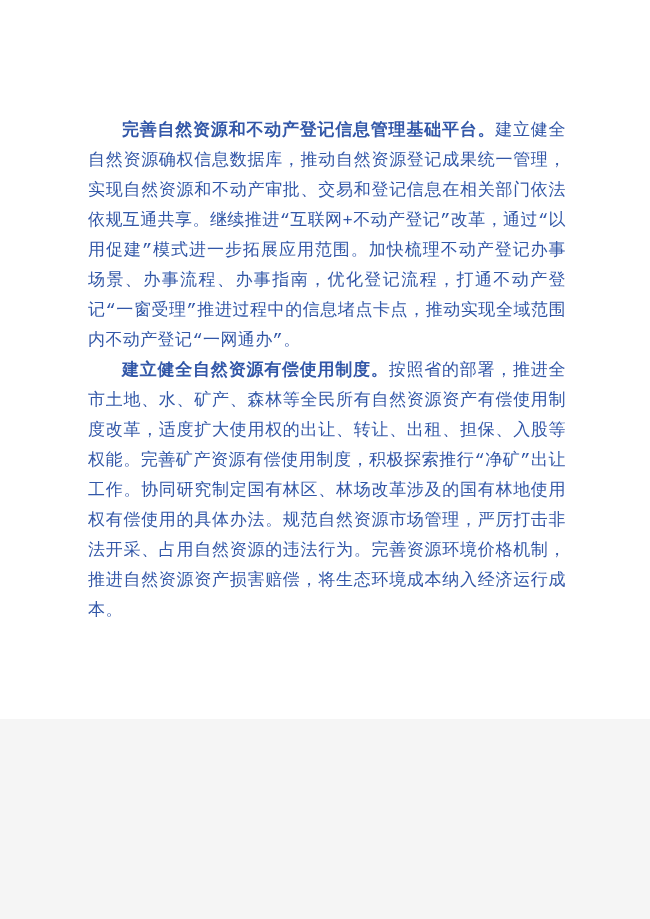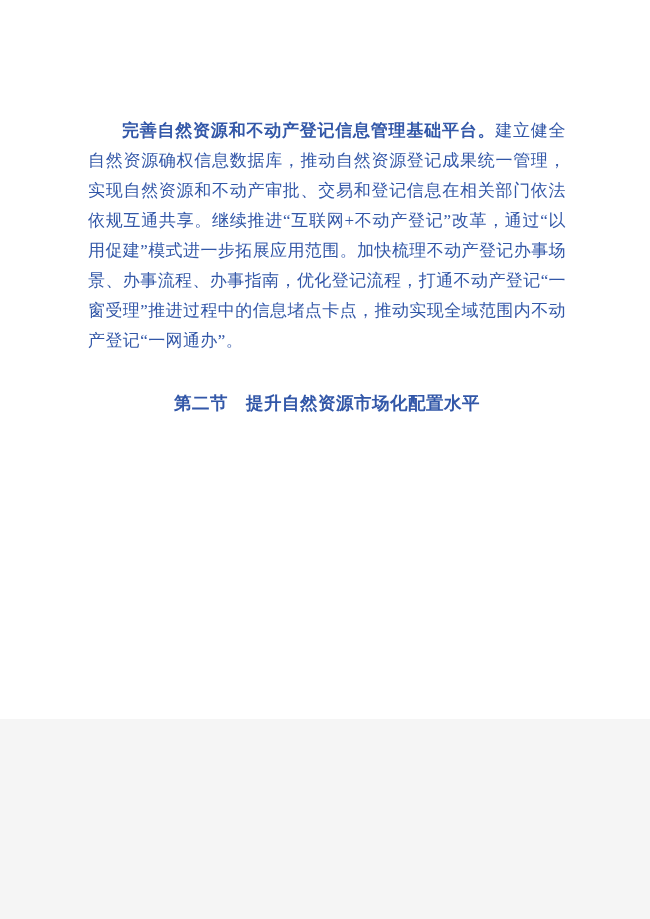--- a/index.html
+++ b/index.html
@@ -7,21 +7,21 @@
       padding: 0;
       background: #f5f5f5;
     }
     .page {
       position: relative;
       width: 650px;
       height: 719px;
       margin: 0 auto;
       background: #ffffff;
       overflow: hidden;
-      font-family: Liberation Serif, serif;
+      font-family: Liberation Mono, monospace;
     }
     .content {
       position: absolute;
       left: 88px;
       top: 116px;
       width: 478px;
       color: #3257a8;
     }
     .para {
       margin: 0;
@@ -58,20 +58,22 @@
 </head>
 <body>
 
 <div class="page">
   <div class="content">
 
     <p class="para">
       <span class="lead">完善自然资源和不动产登记信息管理基础平台。</span><span>建立健全自然资源确权信息数据库，推动自然资源登记成果统一管理，实现自然资源和不动产审批、交易和登记信息在相关部门依法依规互通共享。继续推进“互联网+不动产登记”改革，通过“以用促建”模式进一步拓展应用范围。加快梳理不动产登记办事场景、办事流程、办事指南，优化登记流程，打通不动产登记“一窗受理”推进过程中的信息堵点卡点，推动实现全域范围内不动产登记“一网通办”。</span>
     </p>
 
-    <p class="heading">第二节　提升自然资源市场化配置水平</p>
 
+    <p class="para">
+      <span class="lead">建立健全自然资源有偿使用制度。</span><span>按照省的部署，推进全市土地、水、矿产、森林等全民所有自然资源资产有偿使用制度改革，适度扩大使用权的出让、转让、出租、担保、入股等权能。完善矿产资源有偿使用制度，积极探索推行“净矿”出让工作。协同研究制定国有林区、林场改革涉及的国有林地使用权有偿使用的具体办法。规范自然资源市场管理，严厉打击非法开采、占用自然资源的违法行为。完善资源环境价格机制，推进自然资源资产损害赔偿，将生态环境成本纳入经济运行成本。</span>
+    </p>
 
 
   </div>
 
   <div class="page-number">— 17 —</div>
 </div>
 
 </body></html>

